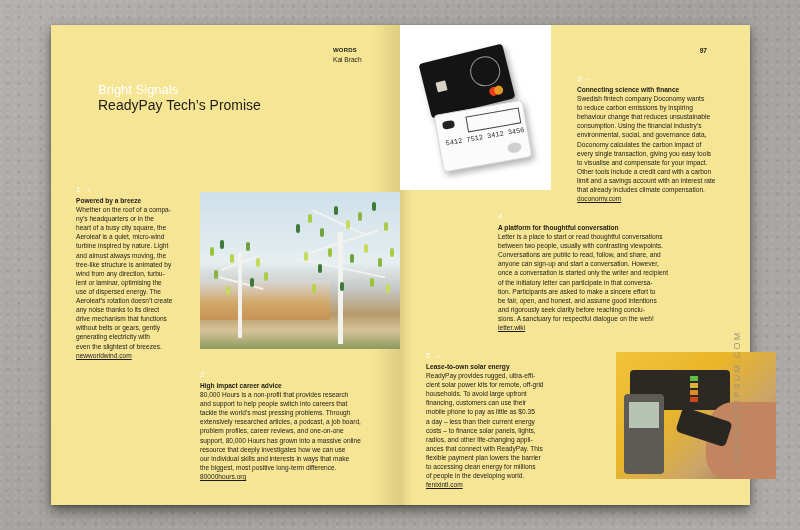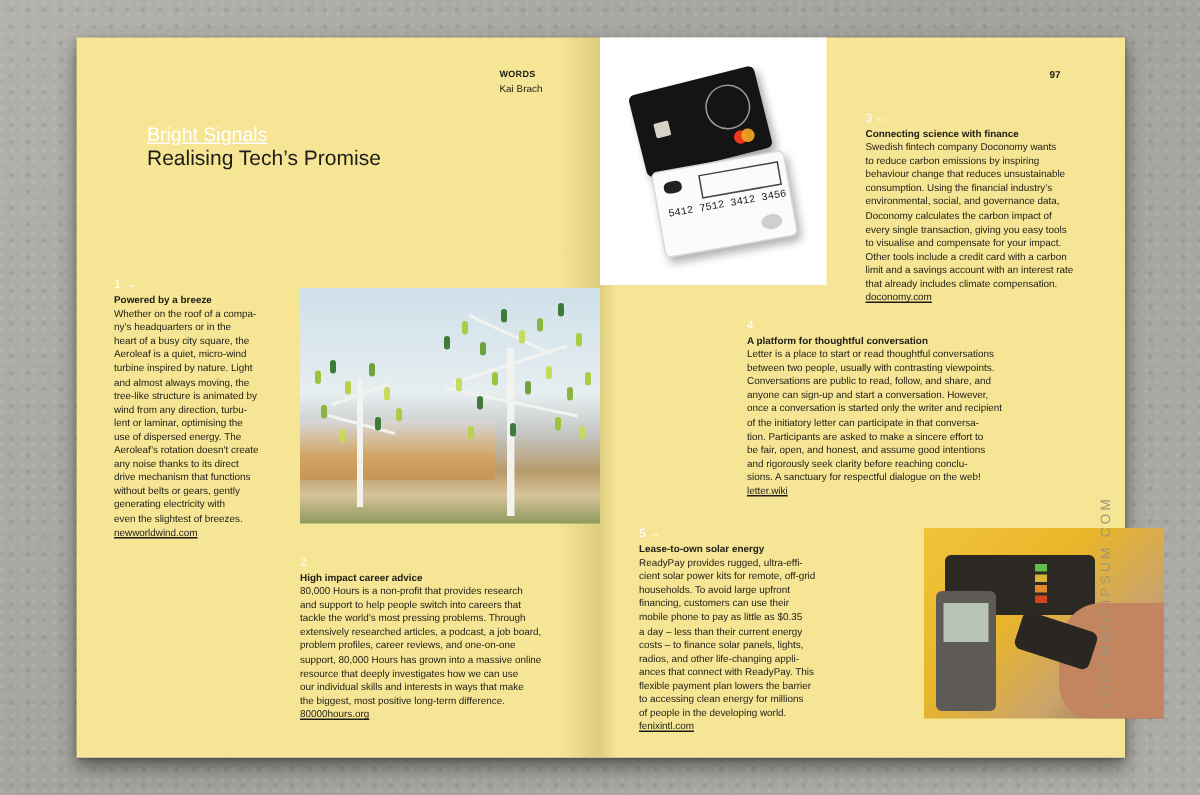--- a/index.html
+++ b/index.html
@@ -28,21 +28,21 @@
     position:absolute; left:0; top:0; width:12px; height:100%;
     background: linear-gradient(90deg, rgba(120,100,40,0.18) 0%, rgba(0,0,0,0) 100%);
   }
   .txt { position:absolute; color:#1e1c16; font-size:6.6px; line-height:9.1px; }
   .num { color:#ffffff; font-size:8px; line-height:10px; margin-bottom:1px; }
   .head { font-weight:bold; }
   .link { text-decoration:underline; }
   .body { white-space:pre-line; }
   .words-label { position:absolute; left:282px; top:22px; font-size:6px; font-weight:bold; color:#1e1c16; letter-spacing:0.2px; }
   .words-author { position:absolute; left:282px; top:31px; font-size:6.6px; color:#1e1c16; }
-  .kicker { position:absolute; left:47px; top:57px; font-size:13px; color:#ffffff;text-decoration:underline; }
+  .kicker { position:absolute; left:47px; top:57px; font-size:13px; color:#ffffff; }
   .title { position:absolute; left:47px; top:72px; font-size:14px; color:#1e1c16; }
   .page-num { position:absolute; right:43px; top:22px; font-size:6.6px; font-weight:bold; color:#1e1c16; }
   .side-credit {
     position:absolute; right:4px; top:246px; width:14px; height:200px;
     writing-mode: vertical-rl; transform: rotate(180deg);
     font-size:9px; letter-spacing:2.2px; color:#9d9678; text-align:left;
   }
   .photo { position:absolute; overflow:hidden; }
   
   .card-photo { left:0; top:0; width:151px; height:165px; background:#ffffff; }
@@ -83,21 +83,21 @@
 
 <div class="spread">
 
   <div class="page page-left">
     <div class="spine-shade-left"></div>
 
     <div class="words-label">WORDS</div>
     <div class="words-author">Kai Brach</div>
 
     <div class="kicker">Bright Signals</div>
-    <div class="title">Realising Tech’s Promise</div>
+    <div class="title">ReadyPay Tech’s Promise</div>
 
     <div class="txt" style="left:25px; top:160px; width:125px;">
       <div class="num">1 →</div>
       <div class="head">Powered by a breeze</div>
       <div class="body">Whether on the roof of a compa-
 ny’s headquarters or in the
 heart of a busy city square, the
 Aeroleaf is a quiet, micro-wind
 turbine inspired by nature. Light
 and almost always moving, the

